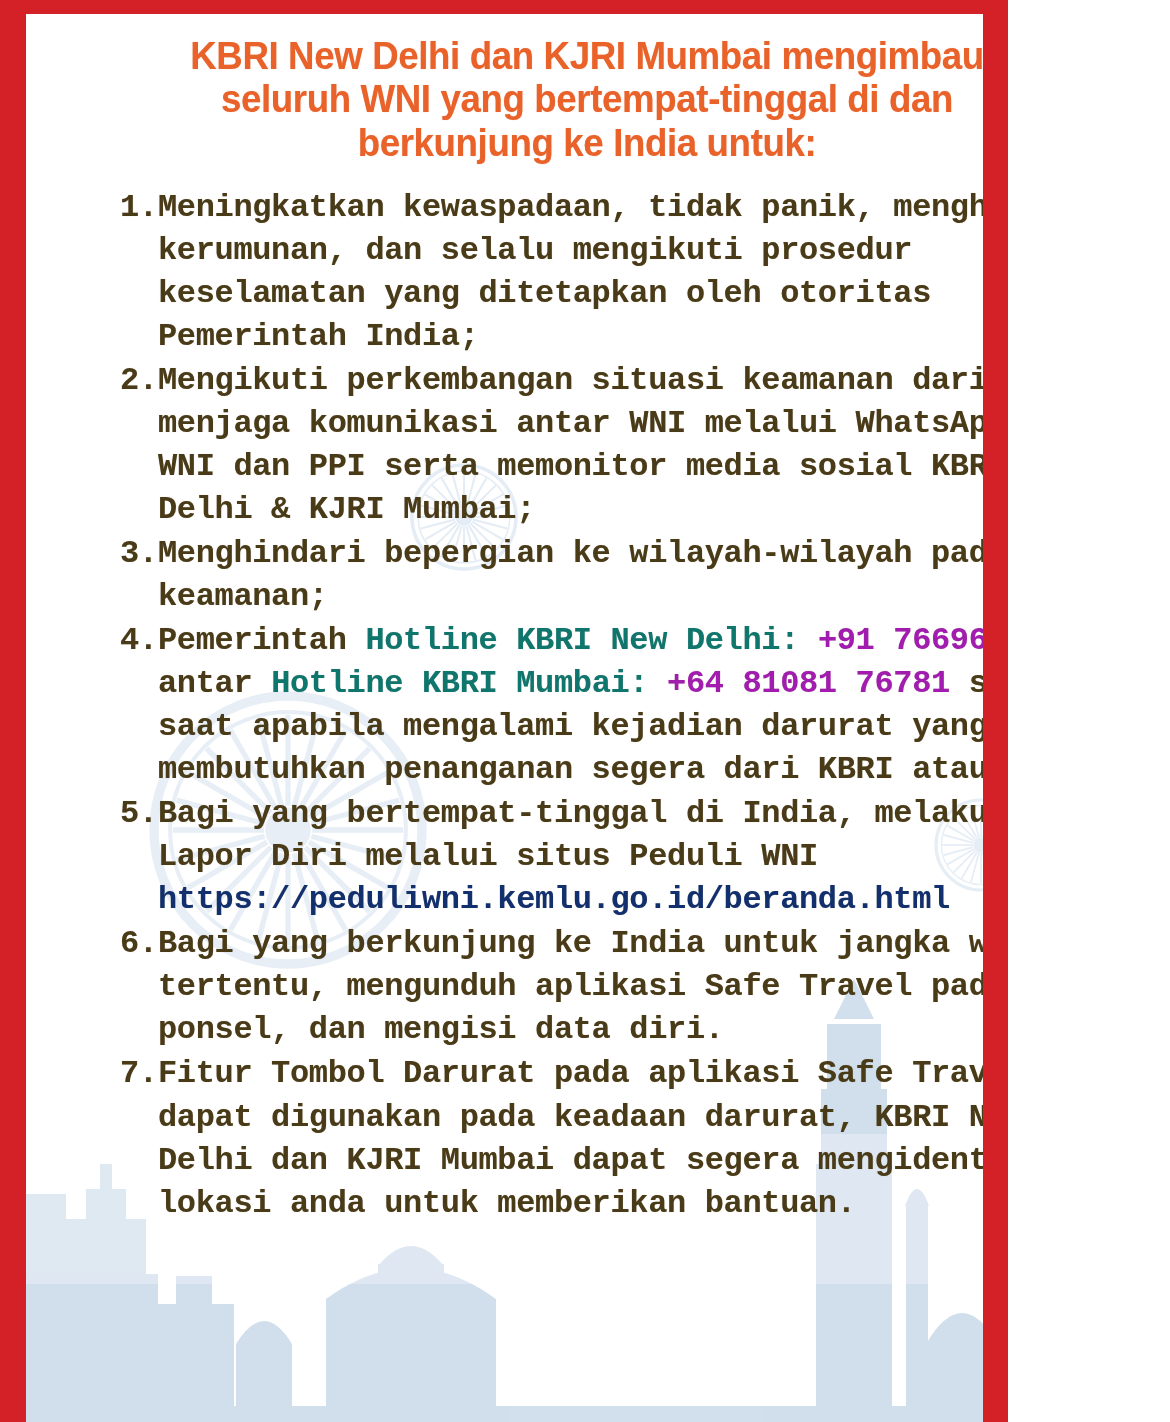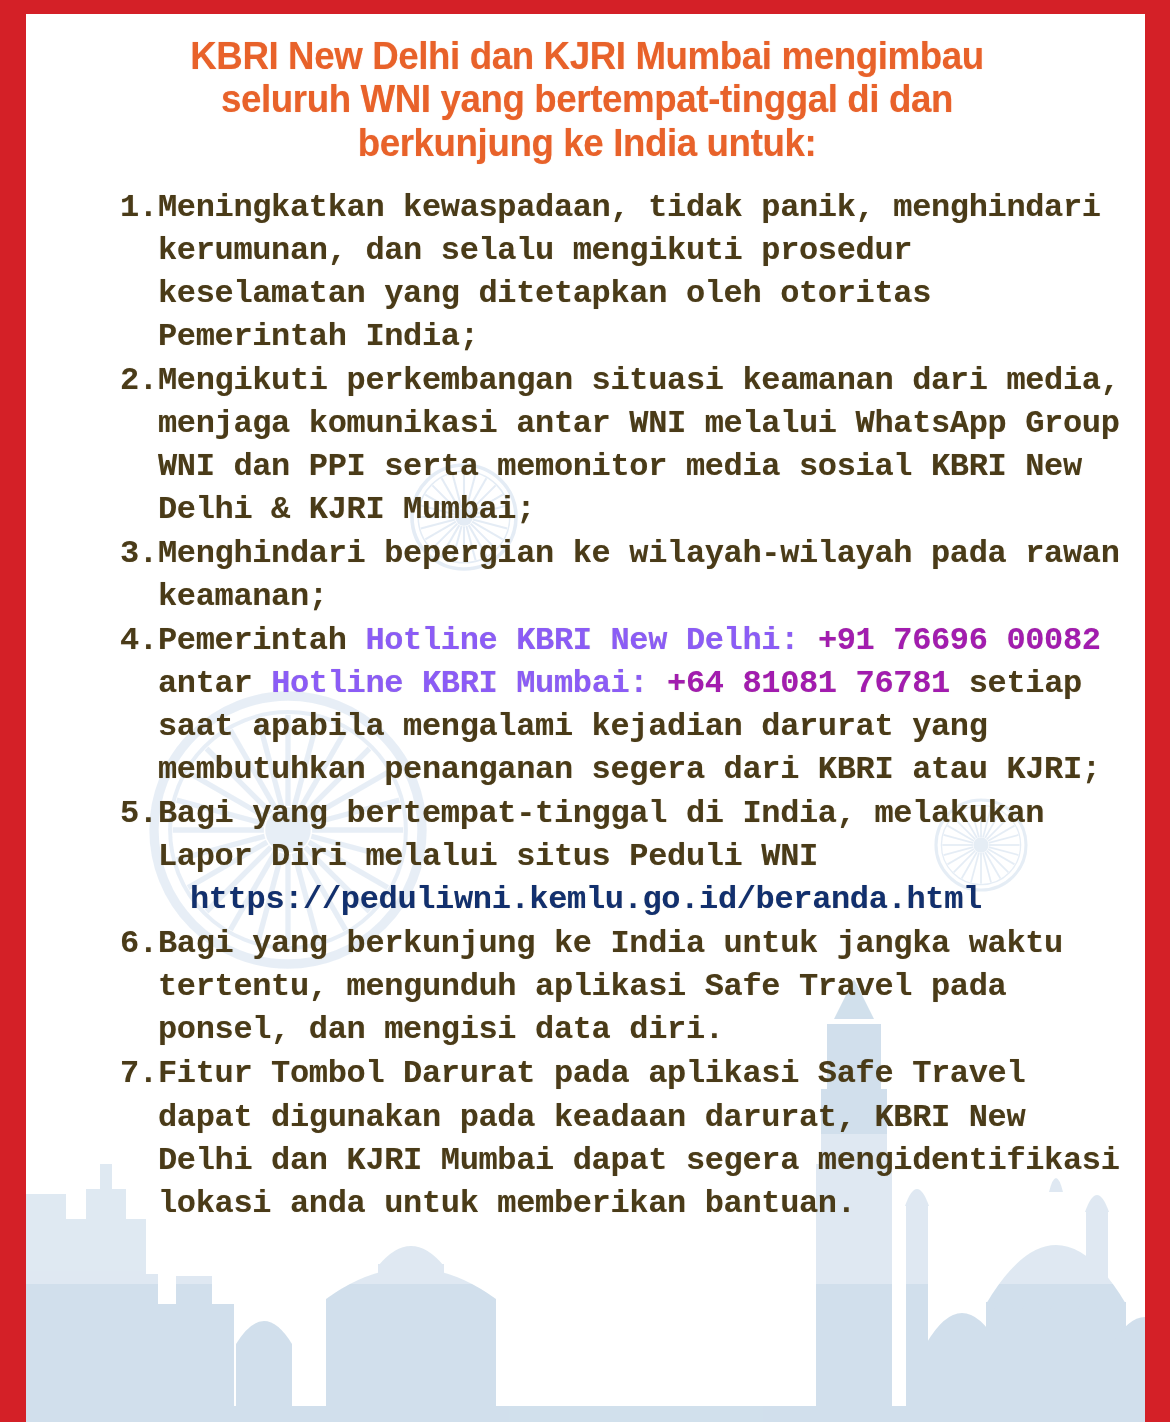--- a/index.html
+++ b/index.html
@@ -4,21 +4,21 @@
 <title>KBRI New Delhi dan KJRI Mumbai - Imbauan WNI</title>
 <style>
   html, body {
     margin: 0;
     padding: 0;
     background: #ffffff;
   }
 
   .poster {
     position: relative;
-    width: 1170px;
+    width: 1008px;
     height: 1422px;
     overflow: hidden;
     background: #ffffff;
     font-family: "Liberation Sans", "DejaVu Sans", sans-serif;
     box-sizing: border-box;
   }
 
   
   .frame-left,
   .frame-right,
@@ -90,23 +90,23 @@
   ol.list > li::before {
     content: counter(itemcount) ".";
     position: absolute;
     left: 0;
     top: 0;
     width: 34px;
     text-align: right;
     color: #4a3b18;
   }
 
-  .hotline-label { color: #8b5cf6; text-align: right; }
+  .hotline-label { color: #0f766e; text-align: right; }
   .phone         { color: #a21caf; }
-  .url           { color: #12306e; margin-left: 32px; }
+  .url           { color: #12306e; }
 </style>
 </head>
 <body>
 
 <div class="poster">
 
   <div class="bg-art">
     <svg viewBox="0 0 1119 1408" preserveAspectRatio="none" aria-hidden="true">
       <defs>
 

